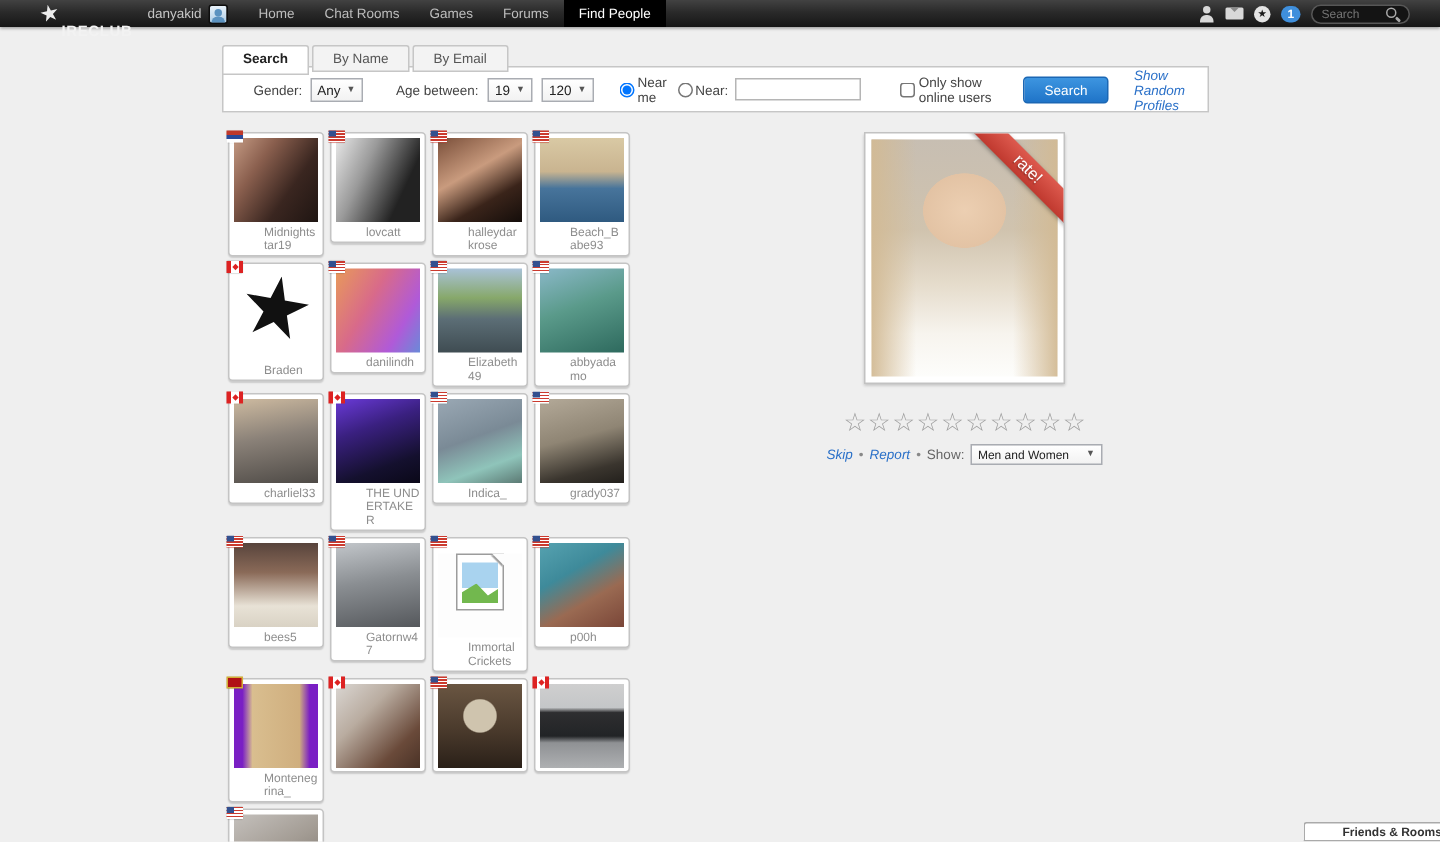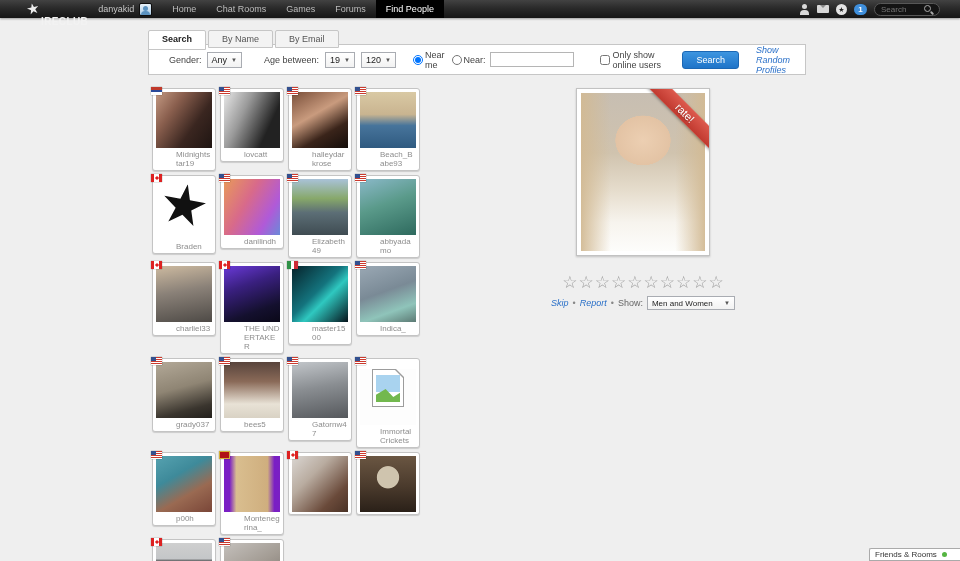--- a/index.html
+++ b/index.html
@@ -143,21 +143,21 @@
   }
   .rate-controls .sel { height:14px; font-size:8px; }
   .dot-sep { color:#888; }
 
   
   .friends-bar {
     position:absolute; left:869px; top:548px; width:91px; height:13px;
     background:#fff; border:1px solid #aaa; border-right:none; border-radius:2px 0 0 0;
     display:flex; align-items:center; padding:0 5px; gap:5px;
   }
-  .friends-bar .fb-label { font-size:8px; font-weight:normal; color:#333; white-space:nowrap; }
+  .friends-bar .fb-label { font-size:8px; font-weight:bold; color:#333; white-space:nowrap;margin-left:20px; }
   .online-dot { width:5px; height:5px; border-radius:50%; background:#55b541; }
 </style>
 </head>
 <body>
 
 <header class="topbar">
   <div class="logo-wrap">
     <span class="logo-star"></span>
     <span class="logo-text">IRECLUB</span>
   </div>
@@ -279,25 +279,20 @@
       <div class="pname">charliel33</div>
     </article>
     <article class="tile">
       <span class="flag" style="background: linear-gradient(90deg, rgb(221, 34, 34) 0px, rgb(221, 34, 34) 26%, rgb(255, 255, 255) 26%, rgb(255, 255, 255) 74%, rgb(221, 34, 34) 74%);">
         <span class="leaf"></span>
       </span>
       <div class="photo" style="background: linear-gradient(160deg, rgb(106, 58, 216) 0%, rgb(58, 32, 128) 35%, rgb(20, 16, 46) 75%, rgb(10, 8, 24) 100%);"></div>
       <div class="pname">THE UNDERTAKER</div>
     </article>
     <article class="tile">
-      <span class="flag" style="background: linear-gradient(90deg, rgb(47, 145, 71) 0px, rgb(47, 145, 71) 34%, rgb(255, 255, 255) 34%, rgb(255, 255, 255) 67%, rgb(205, 43, 55) 67%);"></span>
-      <div class="photo" style="background: linear-gradient(135deg, rgb(6, 34, 42) 0%, rgb(20, 116, 126) 45%, rgb(47, 200, 192) 60%, rgb(6, 20, 28) 100%);"></div>
-      <div class="pname">master1500</div>
-    </article>
-    <article class="tile">
       <span class="flag" style="background: repeating-linear-gradient(rgb(203, 58, 46) 0px, rgb(203, 58, 46) 1px, rgb(255, 255, 255) 1px, rgb(255, 255, 255) 2px);">
         <span class="canton"></span>
       </span>
       <div class="photo" style="background: linear-gradient(160deg, rgb(154, 168, 180) 0%, rgb(122, 138, 150) 45%, rgb(143, 196, 186) 75%, rgb(92, 122, 116) 100%);"></div>
       <div class="pname">Indica_</div>
     </article>
     <article class="tile">
       <span class="flag" style="background: repeating-linear-gradient(rgb(203, 58, 46) 0px, rgb(203, 58, 46) 1px, rgb(255, 255, 255) 1px, rgb(255, 255, 255) 2px);">
         <span class="canton"></span>
       </span>

